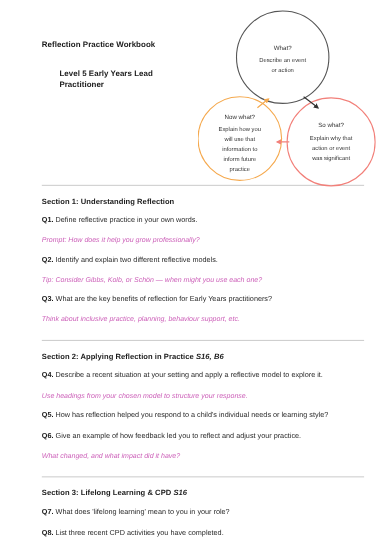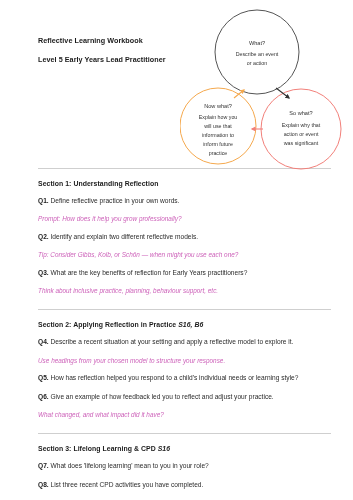--- a/index.html
+++ b/index.html
@@ -44,21 +44,21 @@
     line-height: 1.35;
     letter-spacing: 0.05px;
     margin: 0 0 9px 0;
   }
   .doc-subtitle {
     font-size: 7.2px;
     font-weight: bold;
     color: #1a1a1a;
     line-height: 1.45;
     letter-spacing: 0.05px;
-    margin: 0;
+    margin: 16px;
   }
 
   .diagram {
     position: absolute;
     left: 180px;
     top: 2px;
     width: 173px;
     height: 168px;
   }
   .diagram svg {
@@ -123,21 +123,21 @@
   }
 </style>
 </head>
 <body>
 
 <div class="page">
 
   <div class="header-zone">
 
     <div class="titles">
-      <p class="doc-title">Reflective Learning Workbook</p>
+      <p class="doc-title">Reflection Practice Workbook</p>
       <p class="doc-subtitle">Level 5 Early Years Lead Practitioner</p>
     </div>
 
     <div class="diagram">
       <svg width="173" height="168" viewBox="0 0 173 168" xmlns="http://www.w3.org/2000/svg">
         <defs>
           <marker id="ah-dark" markerWidth="5" markerHeight="5" refX="3.2" refY="2.2" orient="auto">
             <path d="M0,0 L4.4,2.2 L0,4.4 z" fill="#333333"></path>
           </marker>
           <marker id="ah-orange" markerWidth="5" markerHeight="5" refX="3.2" refY="2.2" orient="auto">

